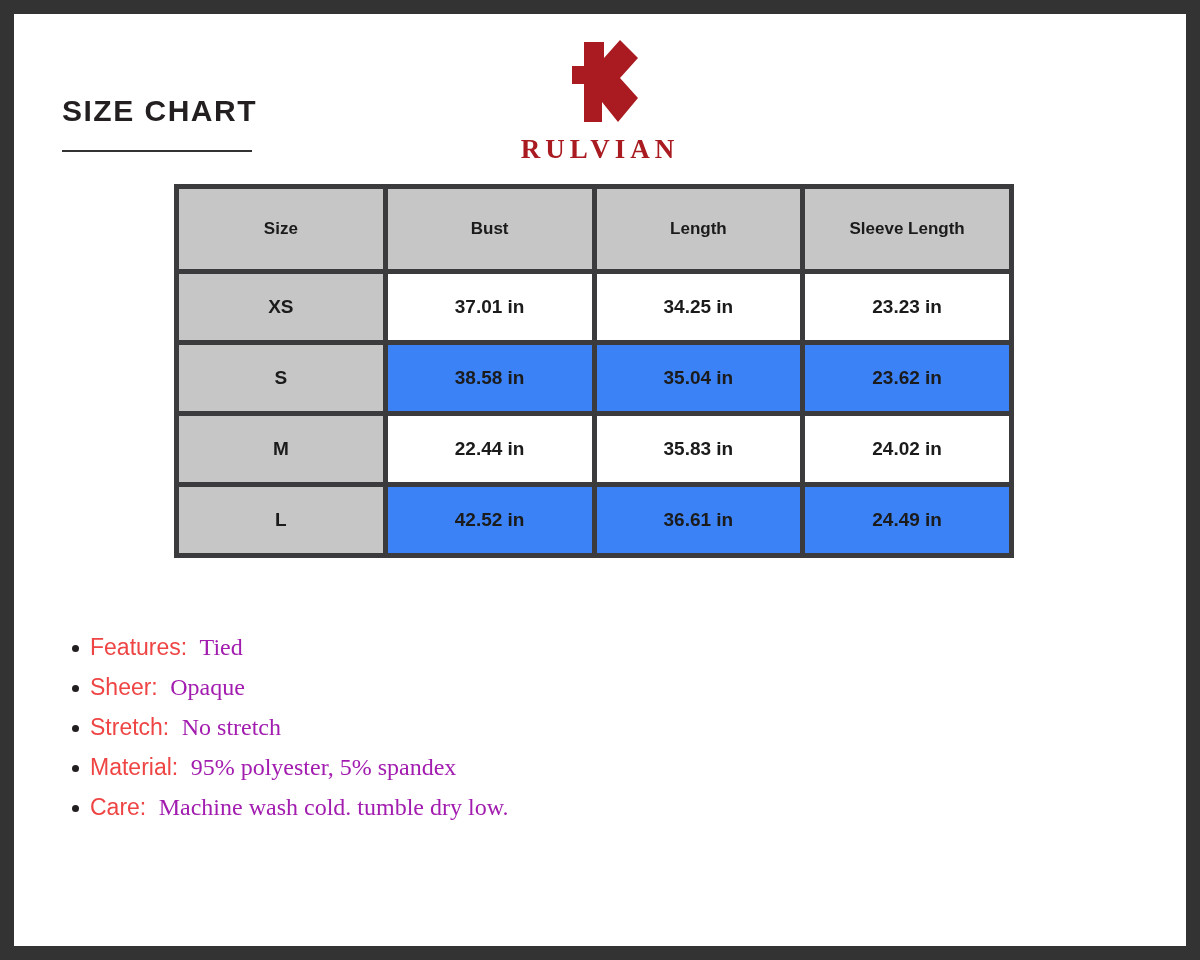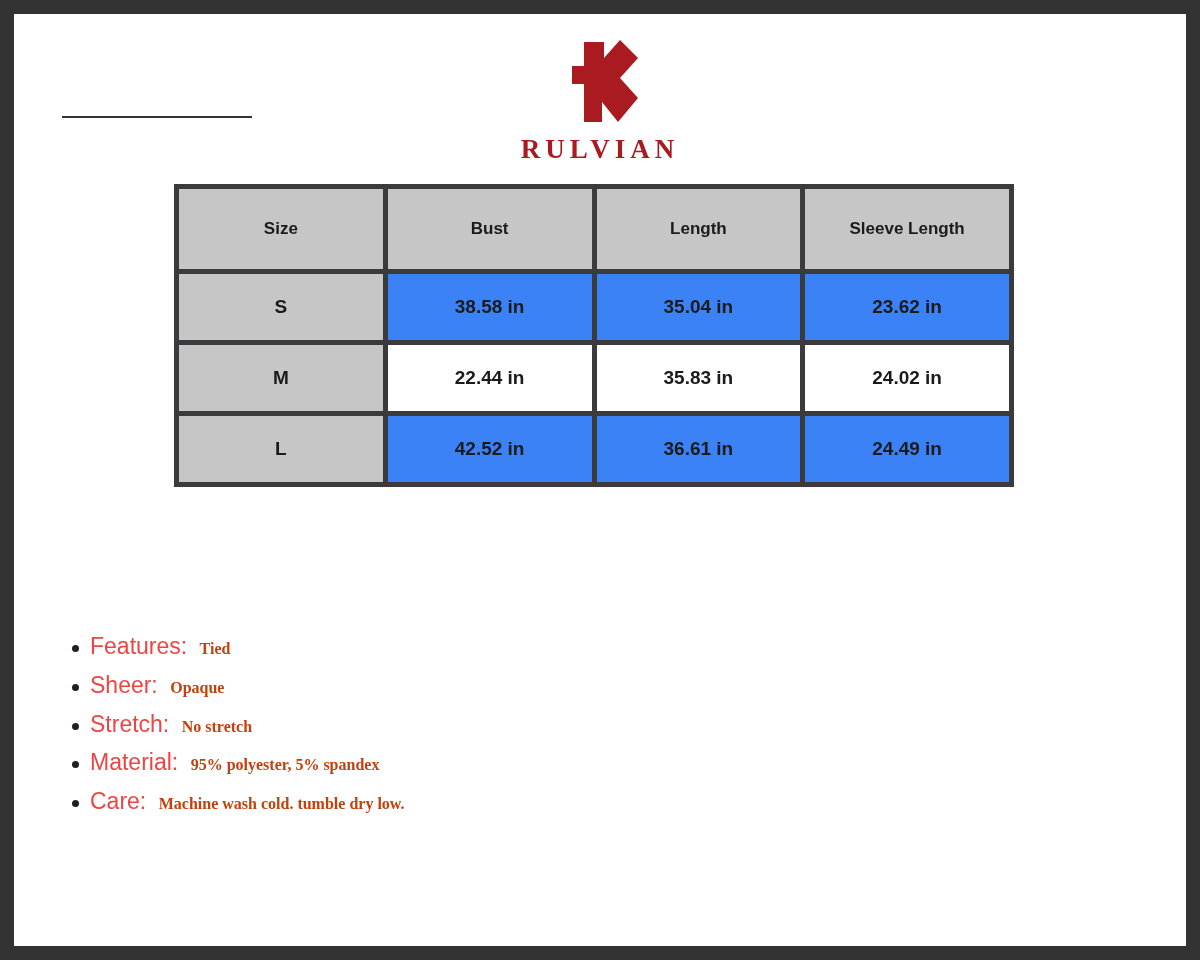--- a/index.html
+++ b/index.html
@@ -140,34 +140,35 @@
     border-radius: 50%;
     background: #231f20;
   }
   .detail-label {
     font-size: 23px;
     font-weight: normal;
     font-family: "Liberation Sans", sans-serif;
     color: #ef4444;
   }
   .detail-value {
-    font-size: 16px;
-    font-weight: bold;
+    font-size: 24px;
+    font-weight: normal;
     font-family: "Liberation Serif", serif;
-    color: #c2410c;
+    color: #a21caf;
     margin-left: 8px;
   }
 </style>
 </head>
 <body>
 
 <div class="page">
   <div class="inner">
 
     <div class="title-block">
+      <h1 class="title">SIZE CHART</h1>
       <div class="title-rule"></div>
     </div>
 
     <div class="brand">
       <svg class="brand-mark" viewBox="0 0 108 92">
         <path d="M38 6 L58 6 L58 22 L74 4 L92 22 L74 42 L92 62 L72 86 L56 66 L56 86 L38 86 L38 48 L26 48 L26 30 L38 30 Z" fill="#a91b20"></path>
         <path d="M58 24 L74 8 L86 22 L70 40 Z" fill="#ffffff" opacity="0"></path>
         <path d="M46 14 L54 14 L54 78 L46 78 Z" fill="#a91b20"></path>
       </svg>
       <div class="brand-name">RULVIAN</div>
@@ -177,20 +178,26 @@
       <table class="size-chart">
         <thead>
           <tr>
             <th>Size</th>
             <th>Bust</th>
             <th>Length</th>
             <th>Sleeve Length</th>
           </tr>
         </thead>
         <tbody>
+          <tr>
+            <th>XS</th>
+            <td>37.01 in</td>
+            <td>34.25 in</td>
+            <td>23.23 in</td>
+          </tr>
           <tr class="alt">
             <th>S</th>
             <td>38.58 in</td>
             <td>35.04 in</td>
             <td>23.62 in</td>
           </tr>
           <tr>
             <th>M</th>
             <td>22.44 in</td>
             <td>35.83 in</td>

